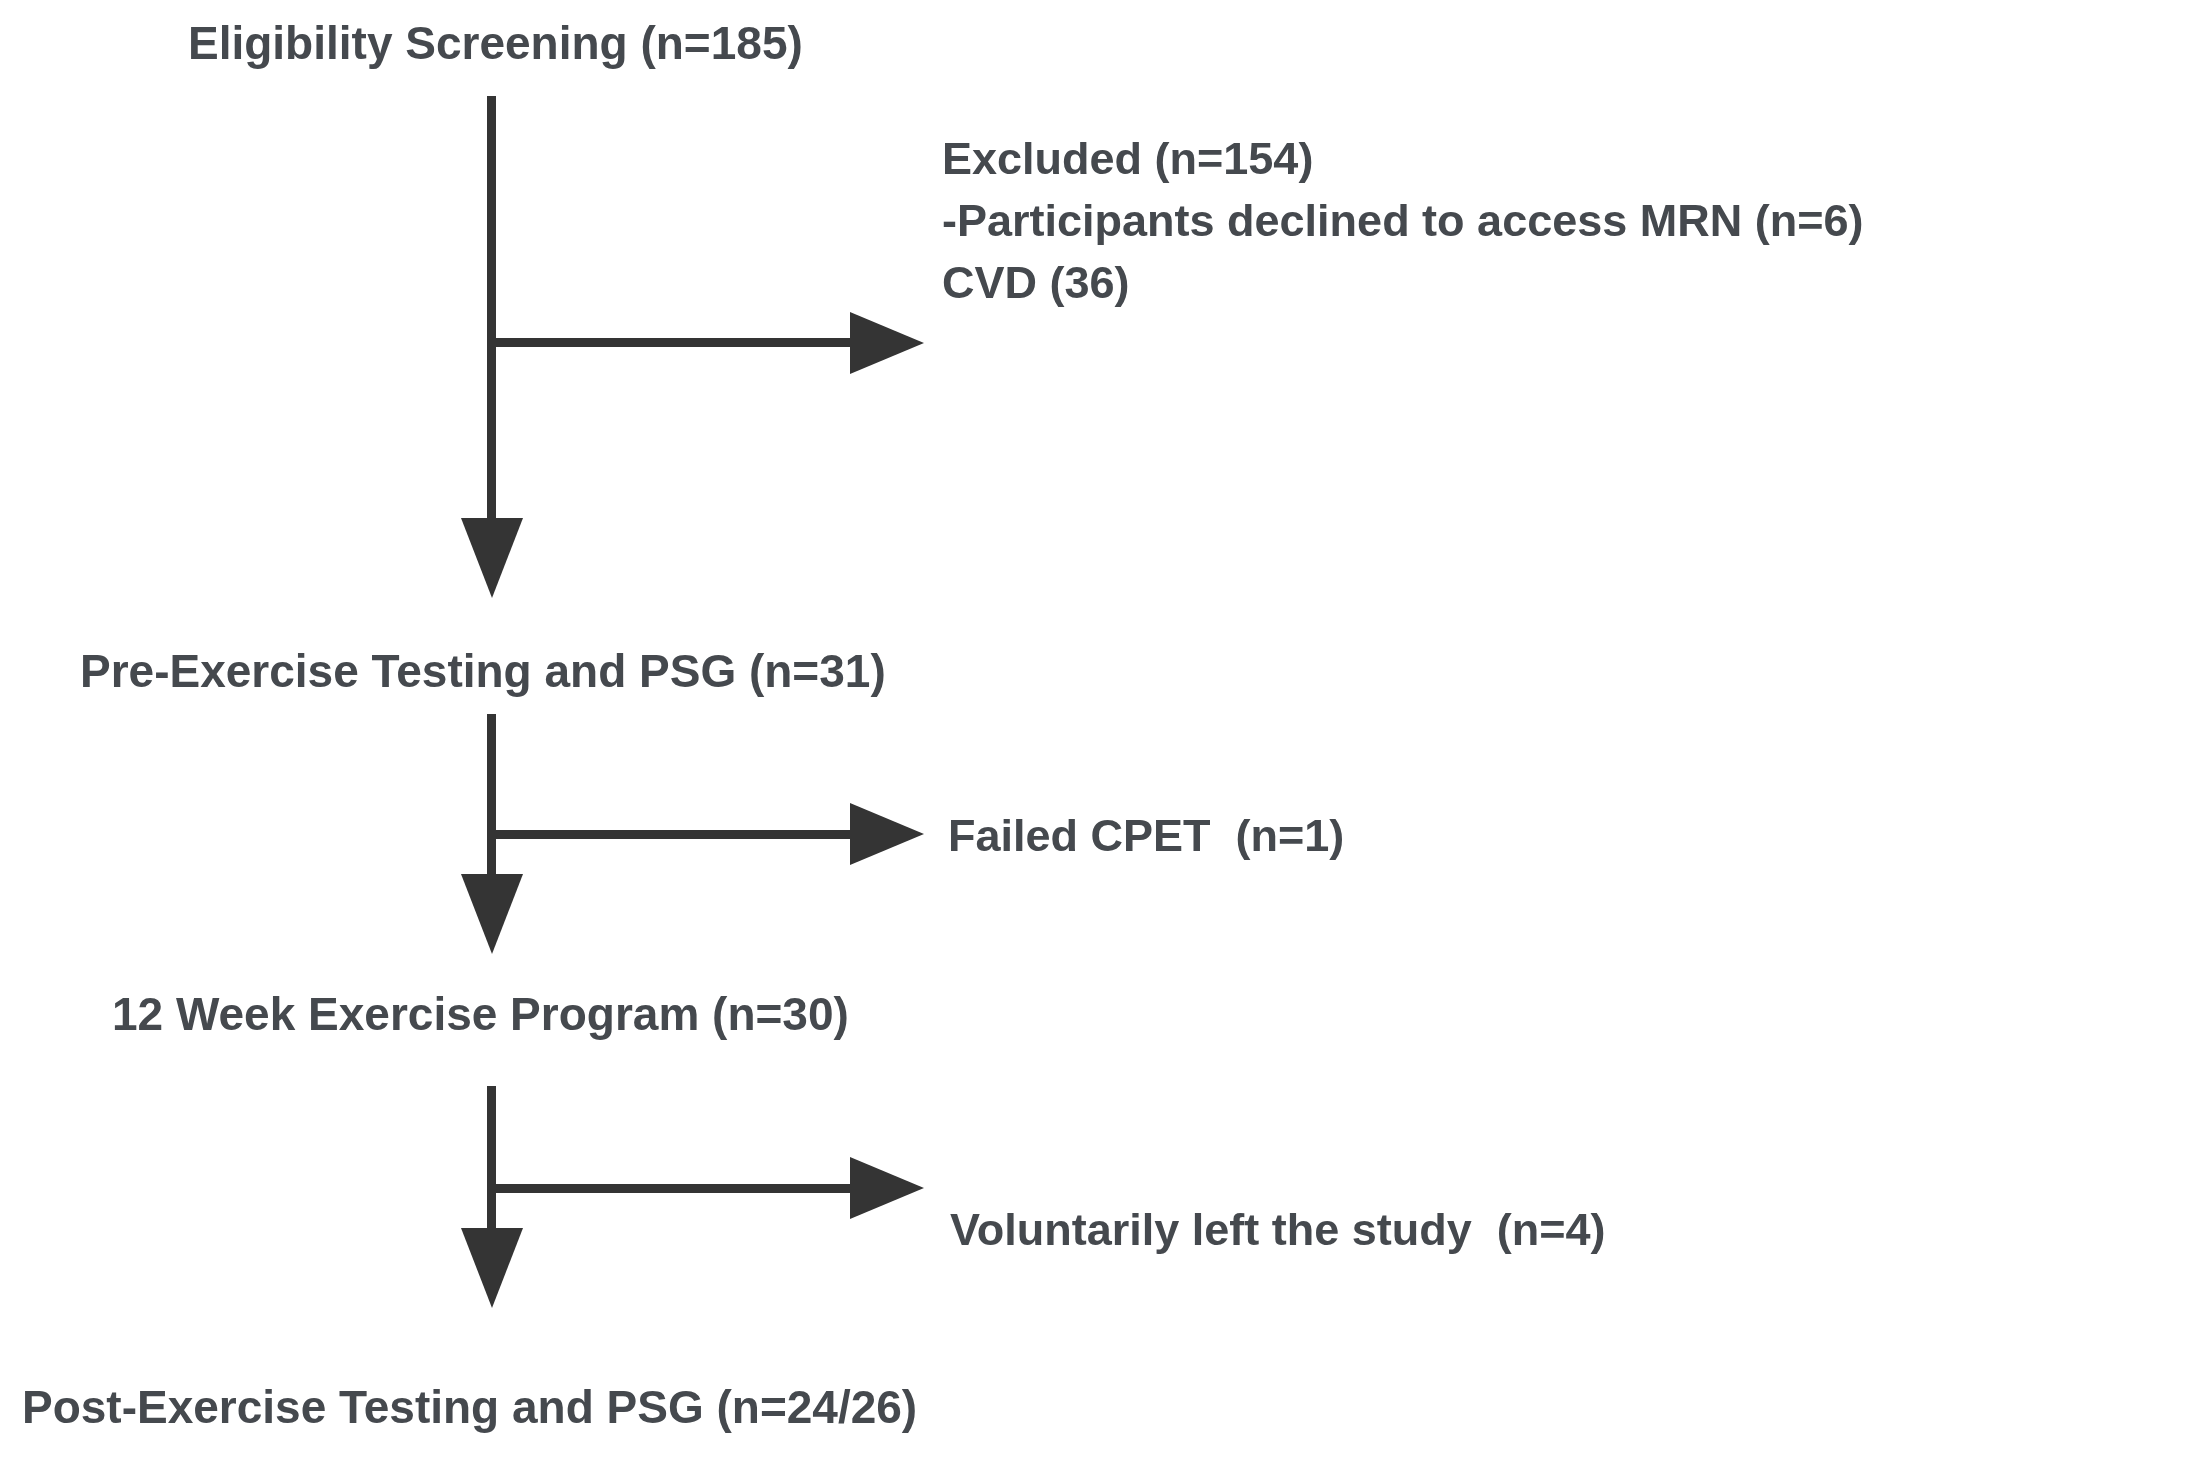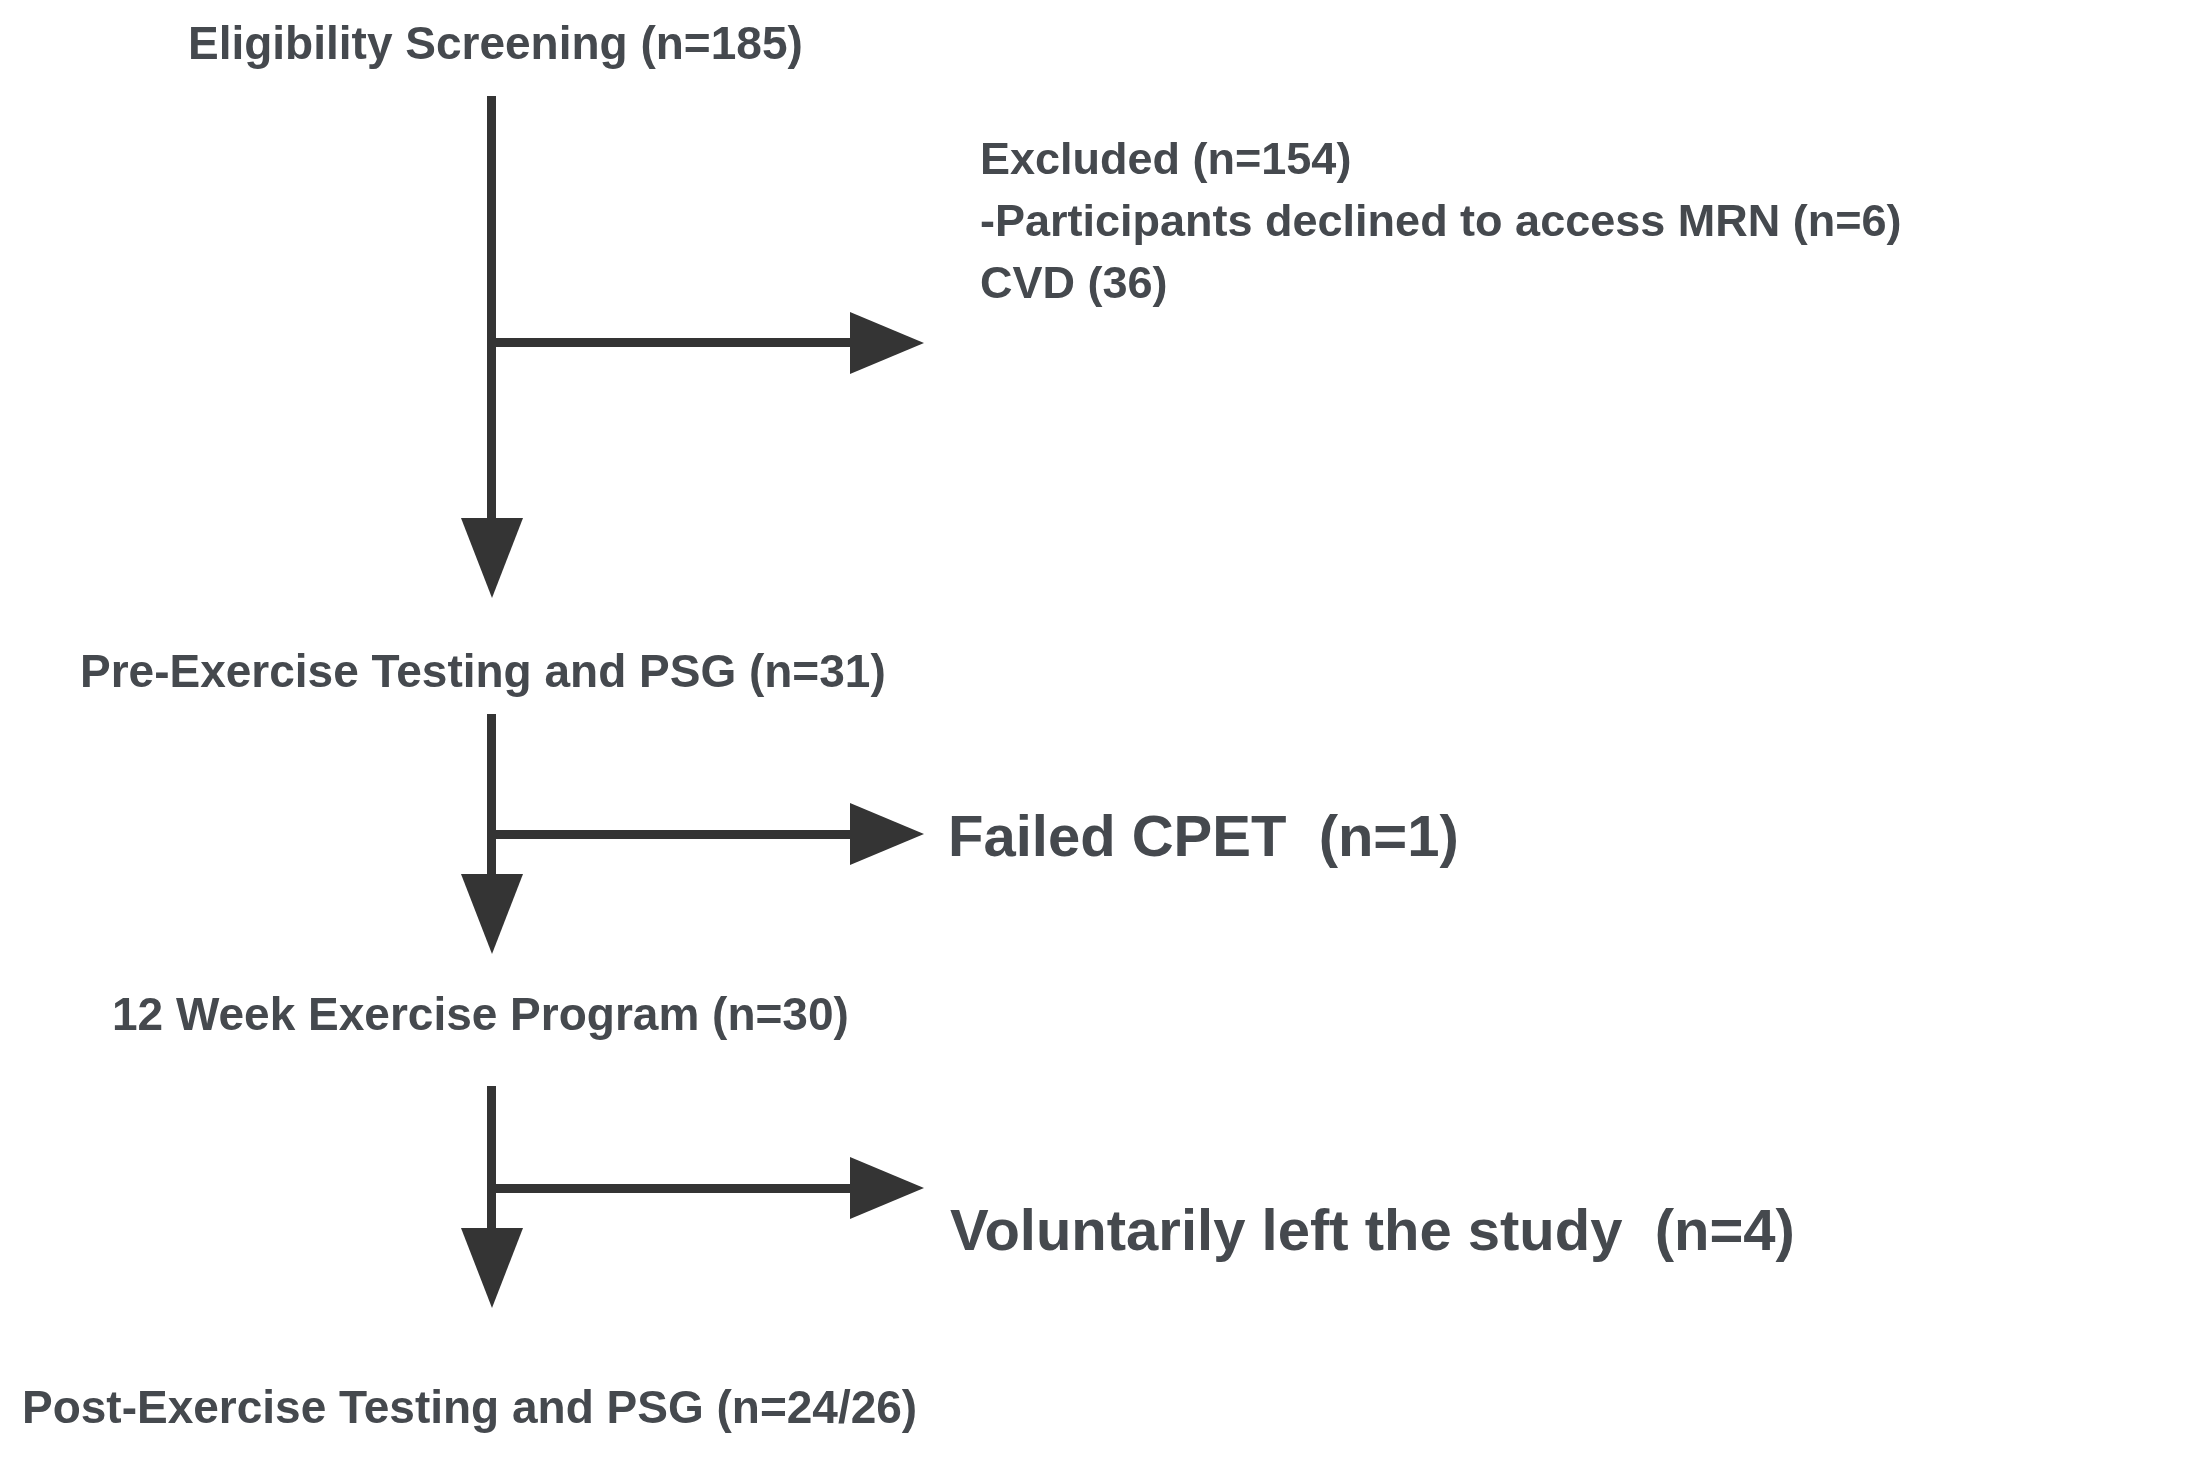--- a/index.html
+++ b/index.html
@@ -28,21 +28,21 @@
   .branch-block {
     position: absolute;
     font-size: 45px;
     line-height: 62px;
     font-weight: 600;
     color: var(--text-color);
   }
   .branch-line { white-space: pre; }
   .branch-single {
     position: absolute;
-    font-size: 58px;
+    font-size: 45px;
     line-height: 60px;
     font-weight: 600;
     color: var(--text-color);
     white-space: pre;
   }
   .vline {
     position: absolute;
     width: 9px;
     background: var(--arrow-color);
   }
@@ -71,21 +71,21 @@
 
 <div class="canvas">
 
   <div class="node" style="left:188px; top:14px;">Eligibility Screening (n=185)</div>
 
   <div class="vline" style="left:487px; top:96px; height:432px;"></div>
   <div class="head-down" style="left:461px; top:518px;"></div>
 
   <div class="hline" style="left:492px; top:338px; width:360px;"></div>
   <div class="head-right" style="left:850px; top:312px;"></div>
-  <div class="branch-block" style="left:980px; top:128px;">
+  <div class="branch-block" style="left:942px; top:128px;">
     <div class="branch-line">Excluded (n=154)</div>
     <div class="branch-line">-Participants declined to access MRN (n=6)</div>
     <div class="branch-line">CVD (36)</div>
   </div>
 
   <div class="node" style="left:80px; top:622px;margin-top:20px;">Pre-Exercise Testing and PSG (n=31)</div>
 
   <div class="vline" style="left:487px; top:714px; height:168px;"></div>
   <div class="head-down" style="left:461px; top:874px;"></div>
 

